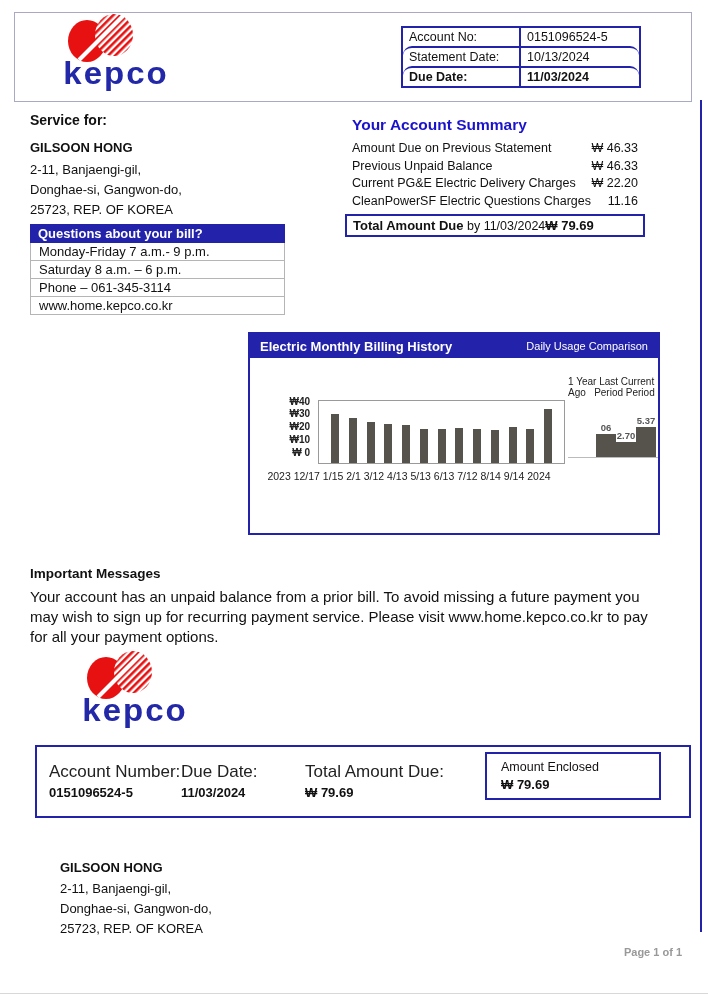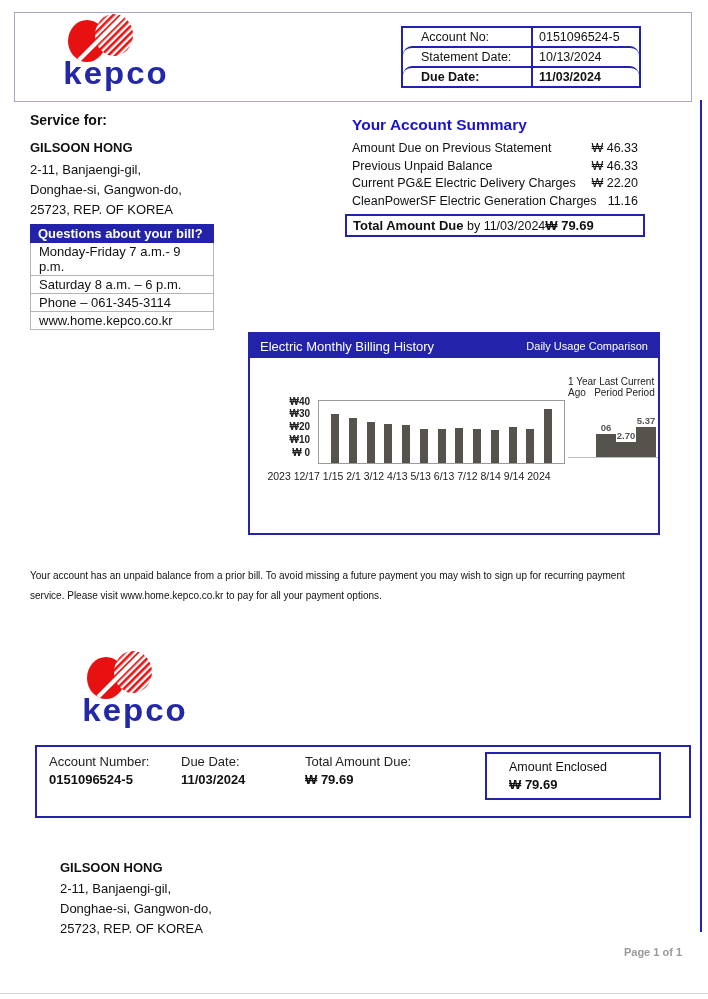--- a/index.html
+++ b/index.html
@@ -5,83 +5,83 @@
   html,body{margin:0;padding:0;background:#f4f4f2;}
   .page{position:relative;width:708px;height:999px;background:#fff;margin:0 auto;
         font-family:"Liberation Sans","DejaVu Sans",sans-serif;color:#111;overflow:hidden;}
 
   
   .header-box{position:absolute;left:14px;top:12px;width:676px;height:88px;border:1px solid #a9a9c4;background:#fff;}
   .logo{position:absolute;left:16px;top:0px;width:170px;text-align:center;}
   .logo .mark{display:block;margin-left:26px;}
   .logo-text{font-weight:bold;font-size:33px;color:#2328a8;letter-spacing:2px;line-height:0.9;transform:scaleY(.95);margin-top:-4px;}
   .acct-table{position:absolute;left:386px;top:13px;width:240px;border:2px solid #2222aa;background:#fff;font-size:12.5px;box-sizing:border-box;}
-  .acct-row{display:flex;padding-left:12px;}
+  .acct-row{display:flex;}
   .acct-row + .acct-row{border-top:2px solid #2222aa;border-radius:9px;}
   .acct-lbl{width:104px;padding:2px 6px;border-right:2px solid #2222aa;}
   .acct-val{flex:1;padding:2px 6px;}
   .acct-row.bold{font-weight:bold;}
 
   
   .svc-title{position:absolute;left:30px;top:112px;font-weight:bold;font-size:14px;}
   .svc-name{position:absolute;left:30px;top:140px;font-weight:bold;font-size:13px;}
   .svc-addr{position:absolute;left:30px;top:160px;font-size:13px;line-height:20px;}
-  .q-table{position:absolute;left:30px;top:224px;width:184px;font-size:13px;box-sizing:border-box;}
+  .q-table{position:absolute;left:30px;top:224px;width:255px;font-size:13px;box-sizing:border-box;}
   .q-header{background:#2222aa;color:#fff;font-weight:bold;padding:2px 8px;font-size:13px;}
   .q-row{border:1px solid #b5b5b5;border-top:none;padding:1px 8px;background:#fff;}
 
   
   .summary{position:absolute;left:352px;top:116px;width:286px;}
   .sum-title{color:#1b13cc;font-weight:bold;font-size:15.5px;margin-bottom:6px;}
   .sum-row{display:flex;justify-content:space-between;font-size:12.5px;line-height:17.5px;}
   .total-box{margin-top:4px;margin-left:-7px;width:calc(100% + 14px);box-sizing:border-box;border:2px solid #2222aa;
              display:flex;padding:2px 6px;background:#fff;}
   .total-lbl{font-size:13px;}
   .total-lbl b{font-weight:bold;}
   .total-suffix{font-size:12.5px;}
   .total-val{font-weight:bold;font-size:13px;}
 
   
   .chart-panel{position:absolute;left:248px;top:332px;width:412px;height:203px;border:2px solid #2222aa;box-sizing:border-box;background:#fff;}
   .chart-head{height:24px;background:#2222aa;color:#fff;display:flex;justify-content:space-between;align-items:center;padding:0 10px;}
-  .chart-head .lt{font-weight:normal;font-size:13px;}
+  .chart-head .lt{font-weight:bold;font-size:13px;}
   .chart-head .rt{font-size:11px;}
   .chart-body{position:relative;height:175px;}
   .main-chart{position:absolute;left:28px;top:36px;width:300px;height:130px;}
   .y-ticks{position:absolute;left:0;top:6px;width:34px;height:62px;}
   .ytick{position:absolute;right:2px;font-size:10px;font-weight:bold;color:#222;line-height:12px;white-space:pre;}
   .plot{position:absolute;left:40px;top:6px;width:245px;height:62px;border:1px solid #9a9a9a;background:#fff;}
   .bars{position:absolute;left:0;right:0;top:0;bottom:0;display:flex;align-items:flex-end;justify-content:space-between;padding:0 12px;}
   .bar{width:8px;background:#55534b;}
   .x-labels{position:absolute;top:76px;left:-34px;width:330px;text-align:center;font-size:10.5px;color:#222;white-space:nowrap;}
   .mini-chart{position:absolute;left:318px;top:18px;width:90px;}
   .mini-h1{font-size:10px;color:#222;white-space:pre;}
   .mini-h2{font-size:10px;color:#222;white-space:pre;}
   .mini-bars{margin-top:3px;height:56px;display:flex;align-items:flex-end;justify-content:flex-end;border-bottom:1px solid #bbb;padding:0 2px;}
   .mini-col{display:flex;flex-direction:column;align-items:center;justify-content:flex-end;}
   .mini-val{font-size:9.5px;font-weight:bold;color:#555;margin-bottom:1px;}
   .mini-bar{width:20px;background:#55534b;}
 
   
   .imp{position:absolute;left:30px;top:566px;width:640px;}
   .imp-title{font-weight:bold;font-size:13.5px;margin-bottom:6px;}
-  .imp-body{font-size:10px;line-height:20px;width:625px;}
+  .imp-body{font-size:15px;line-height:20px;width:625px;}
 
   
   .logo2{position:absolute;left:50px;top:650px;width:170px;}
   .logo2 .mark{display:block;margin-left:26px;}
 
   
   .stub{position:absolute;left:35px;top:745px;width:656px;height:73px;border:2px solid #2222aa;box-sizing:border-box;background:#fff;}
   .stub-fields{position:absolute;left:12px;top:7px;display:flex;}
   .stub-field:nth-child(1){width:132px;}
   .stub-field:nth-child(2){width:124px;}
-  .stub-lbl{font-size:13px;color:#222;}
+  .stub-lbl{font-size:17px;color:#222;margin-top:8px;}
   .stub-val{font-weight:bold;font-size:13px;margin-top:3px;}
-  .amt-box{position:absolute;right:28px;top:5px;width:176px;height:48px;border:2px solid #2222aa;box-sizing:border-box;padding:6px 22px;}
+  .amt-box{position:absolute;right:28px;top:5px;width:176px;height:48px;border:2px solid #2222aa;box-sizing:border-box;padding:6px 14px;}
   .amt-lbl{font-size:12.5px;}
   .amt-val{font-weight:bold;font-size:13px;margin-top:3px;}
 
   
   .remit{position:absolute;left:60px;top:860px;}
   .remit-name{font-weight:bold;font-size:13px;margin-bottom:4px;}
   .remit-addr{font-size:13px;line-height:20px;}
 
   
   .footer{position:absolute;right:26px;top:946px;color:#999;font-weight:bold;font-size:11px;}
@@ -153,21 +153,21 @@
         </div>
         <div class="sum-row">
           <div class="sum-lbl">Previous Unpaid Balance</div>
           <div class="sum-val">₩ 46.33</div>
         </div>
         <div class="sum-row">
           <div class="sum-lbl">Current PG&amp;E Electric Delivery Charges</div>
           <div class="sum-val">₩ 22.20</div>
         </div>
         <div class="sum-row">
-          <div class="sum-lbl">CleanPowerSF Electric Generation Charges</div>
+          <div class="sum-lbl">CleanPowerSF Electric Questions Charges</div>
           <div class="sum-val">11.16</div>
         </div>
       </div>
     <div class="total-box">
       <span class="total-lbl"><b>Total Amount Due</b><span class="total-suffix"> by 11/03/2024</span></span>
       <span class="total-val">₩ 79.69</span>
     </div>
   </div>
 
   <div class="chart-panel">
@@ -220,20 +220,21 @@
             <div class="mini-col">
               <div class="mini-val">5.37</div>
               <div class="mini-bar" style="height: 30px; background: rgb(85, 83, 75);"></div>
             </div>
           </div>
       </div>
     </div>
   </div>
 
   <div class="imp">
+    <div class="imp-title">Important Messages</div>
     <div class="imp-body">Your account has an unpaid balance from a prior bill. To avoid missing a future payment you may wish to sign up for recurring payment service. Please visit www.home.kepco.co.kr to pay for all your payment options.</div>
   </div>
 
   <div class="logo logo2">
     <svg class="mark" width="88" height="50" viewBox="0 0 88 50">
       <defs>
         <pattern id="rs2" width="5" height="5" patternUnits="userSpaceOnUse" patternTransform="rotate(45)">
           <rect width="5" height="5" fill="#fff"></rect>
           <rect width="2.6" height="5" fill="#e81111"></rect>
         </pattern>

